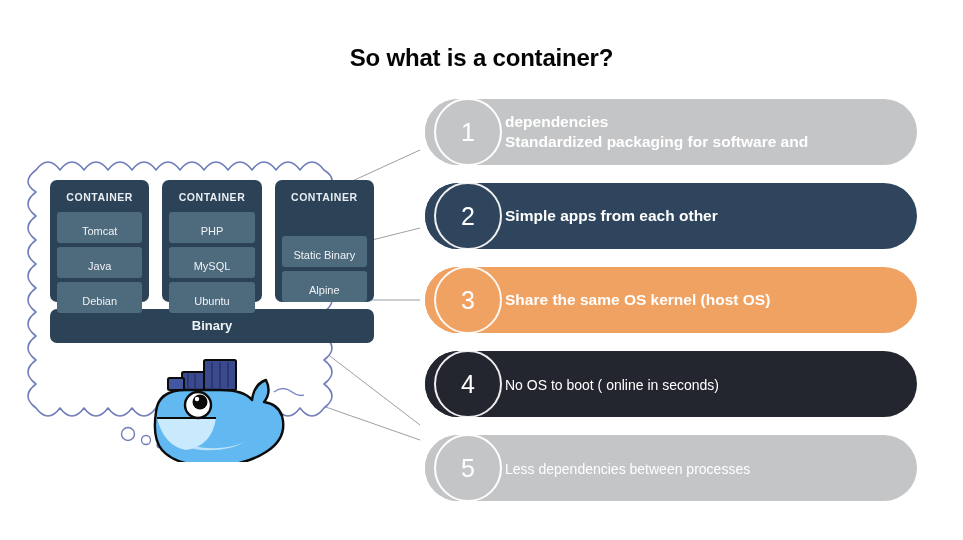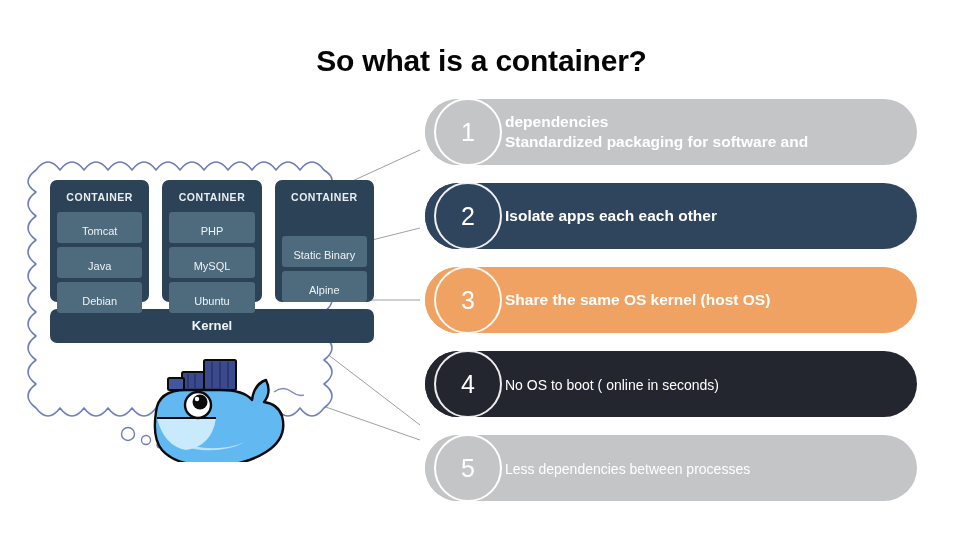--- a/index.html
+++ b/index.html
@@ -14,21 +14,21 @@
     position:relative;
     width:963px; height:540px;
     background:#ffffff;
   }
 
   
   #slide-title {
     position:absolute;
     left:0; top:44px; width:963px;
     text-align:center;
-    font-size:30px;
+    font-size:24px;
     font-weight:bold;
     color:#050505;
     letter-spacing:-0.2px;
   }
 
   
   #cloud-area {
     position:absolute;
     left:6px; top:140px;
     width:412px; height:340px;
@@ -231,21 +231,21 @@
         </div>
 
         <div class="container-box">
           <div class="container-title">CONTAINER</div>
           <div class="layer spacer"></div>
           <div class="layer">Static Binary</div>
           <div class="layer">Alpine</div>
         </div>
 
       </div>
-      <div id="kernel-bar">Kernel</div>
+      <div id="kernel-bar">Binary</div>
     </div>
 
     <svg id="whale" width="180" height="110" viewBox="0 0 180 110">
 
       <g stroke="#7b87c4" stroke-width="1.4" fill="none">
         <path d="M-108 44 q 9 -7 18 0 q 9 7 18 0 q 9 -7 18 0"></path>
         <path d="M 150 40 q 9 -7 18 0 q 9 7 18 0"></path>
       </g>
 
       <g stroke="#0b0b0b" stroke-width="2" stroke-linejoin="round">
@@ -298,21 +298,21 @@
       </div>
     </div>
 
     <div class="item navy">
       <div class="badge-wrap">
         <div class="badge-circle"></div>
         <div class="badge-ring"></div>
         <div class="badge-num">2</div>
       </div>
       <div class="body">
-        <div class="line1">Isolate apps each each other</div>
+        <div class="line1">Simple apps from each other</div>
       </div>
     </div>
 
     <div class="item orange">
       <div class="badge-wrap">
         <div class="badge-circle"></div>
         <div class="badge-ring"></div>
         <div class="badge-num">3</div>
       </div>
       <div class="body">

